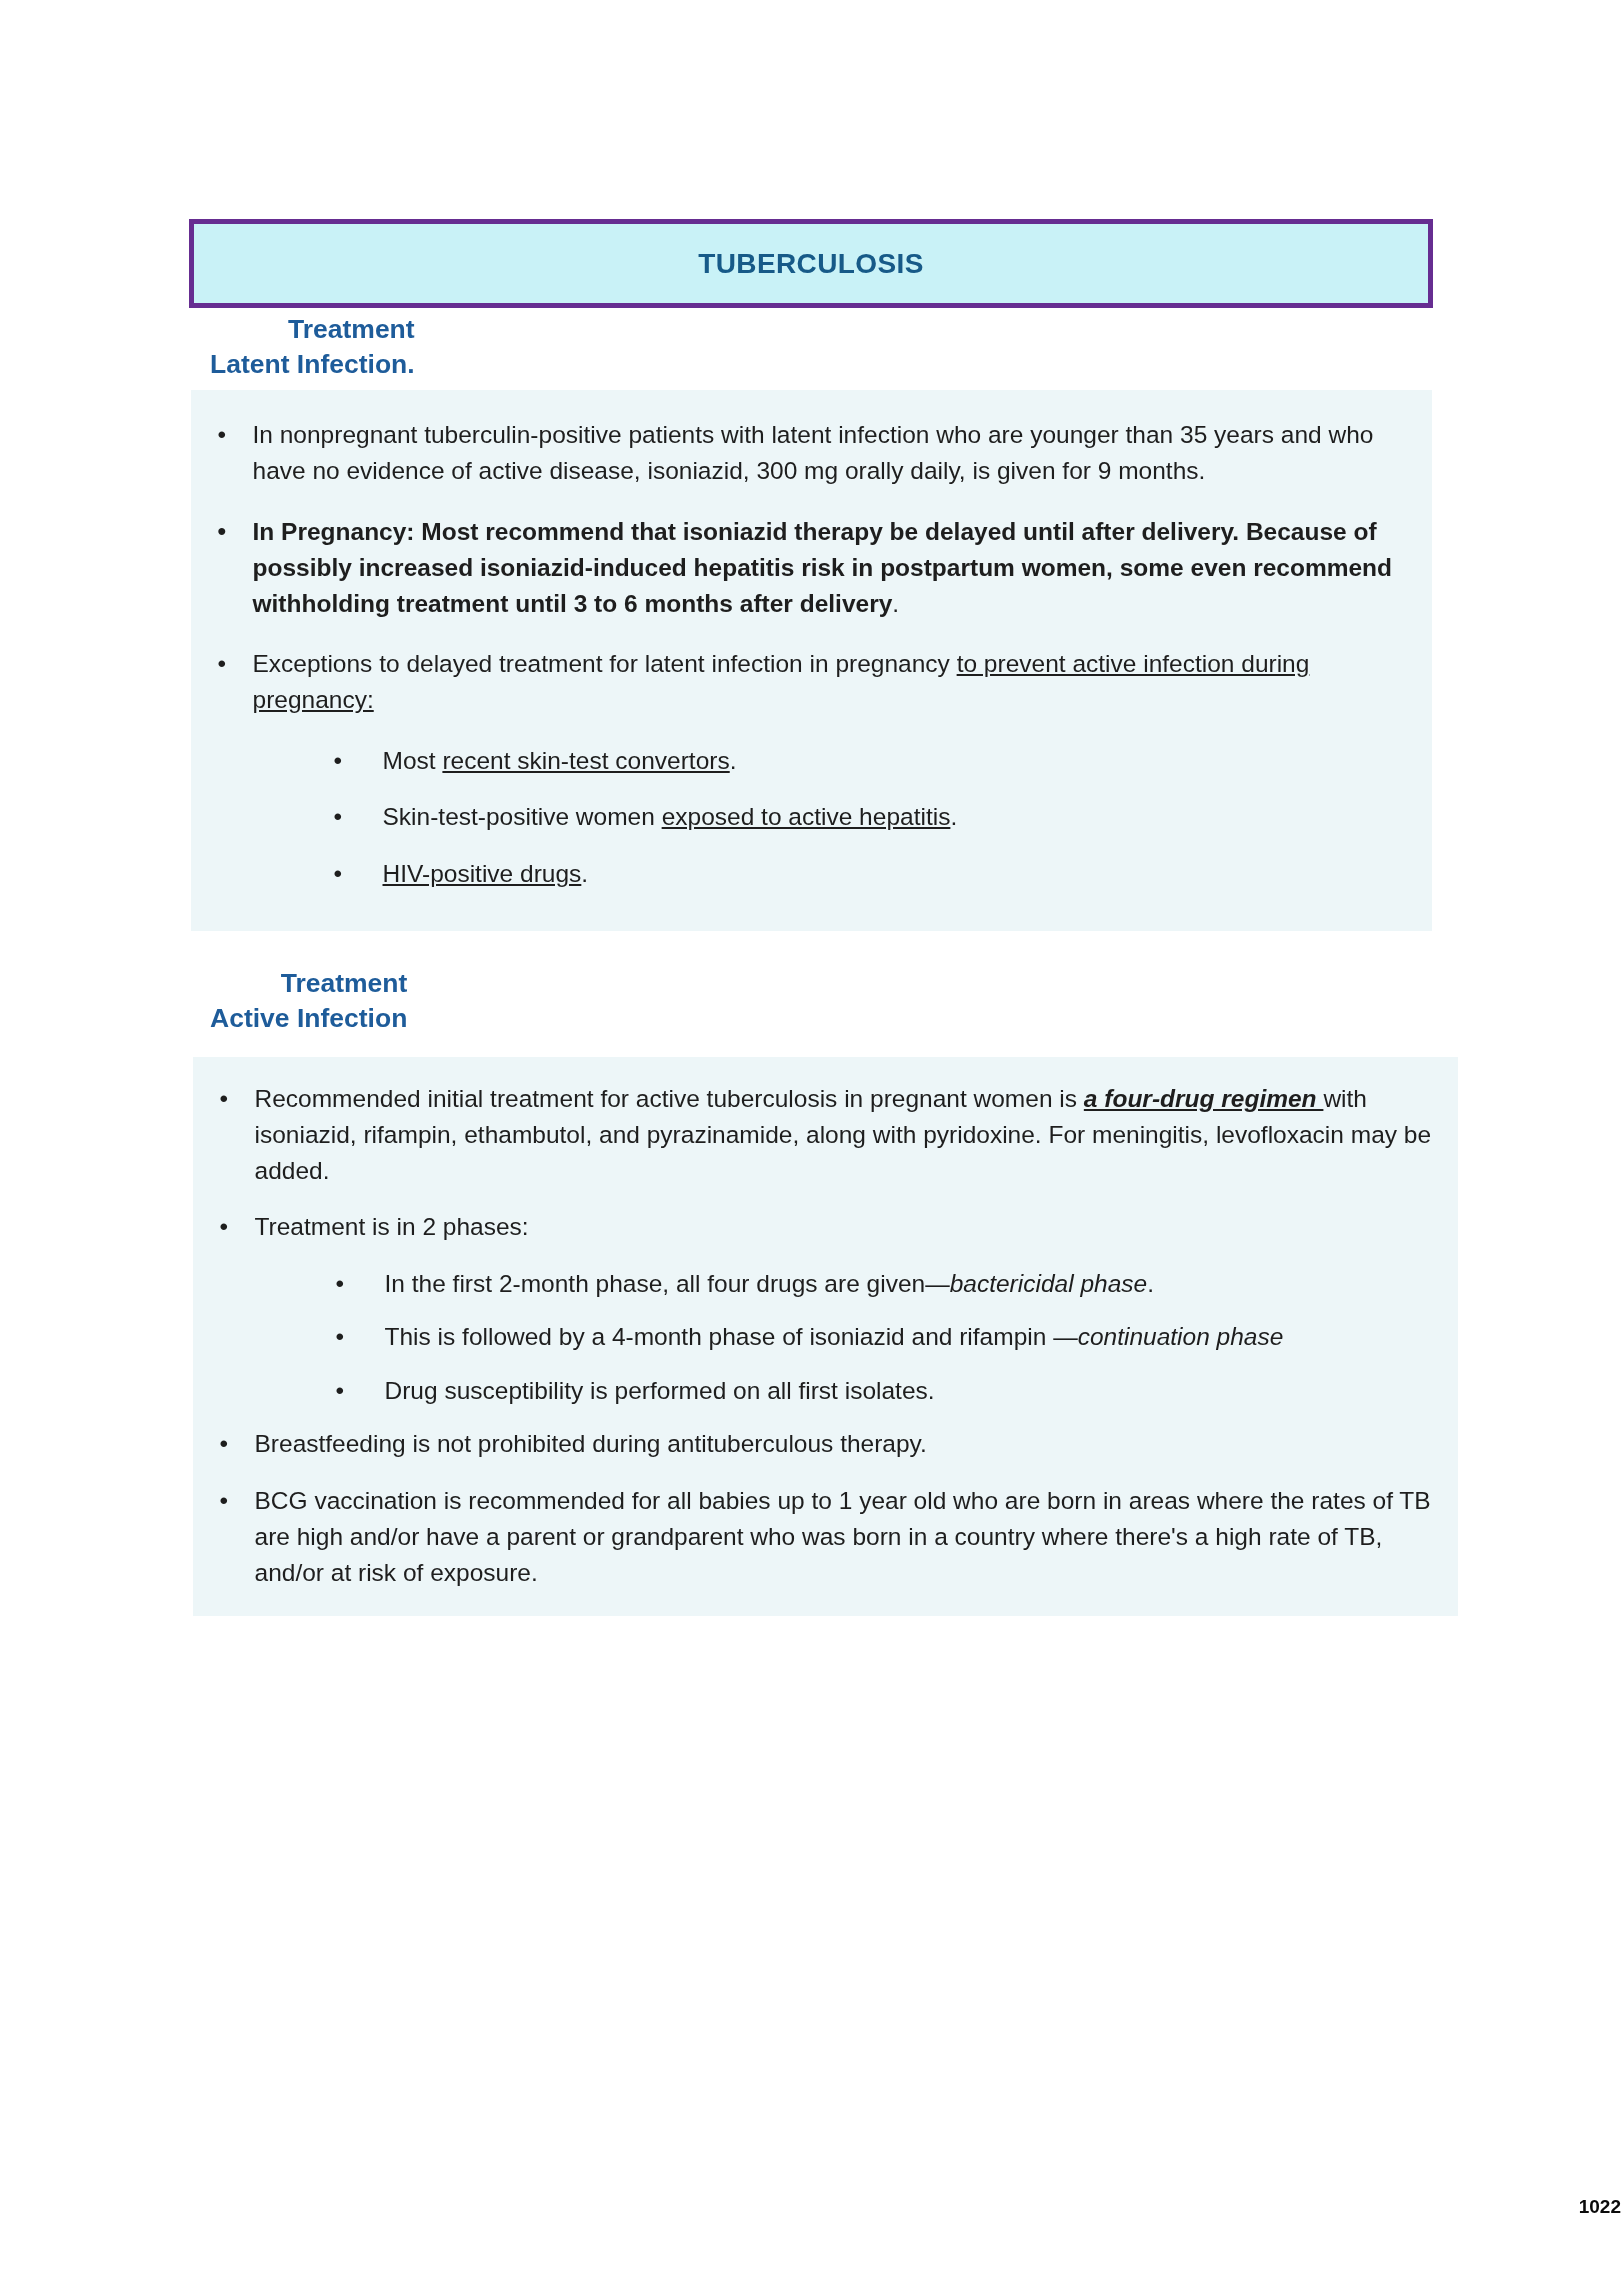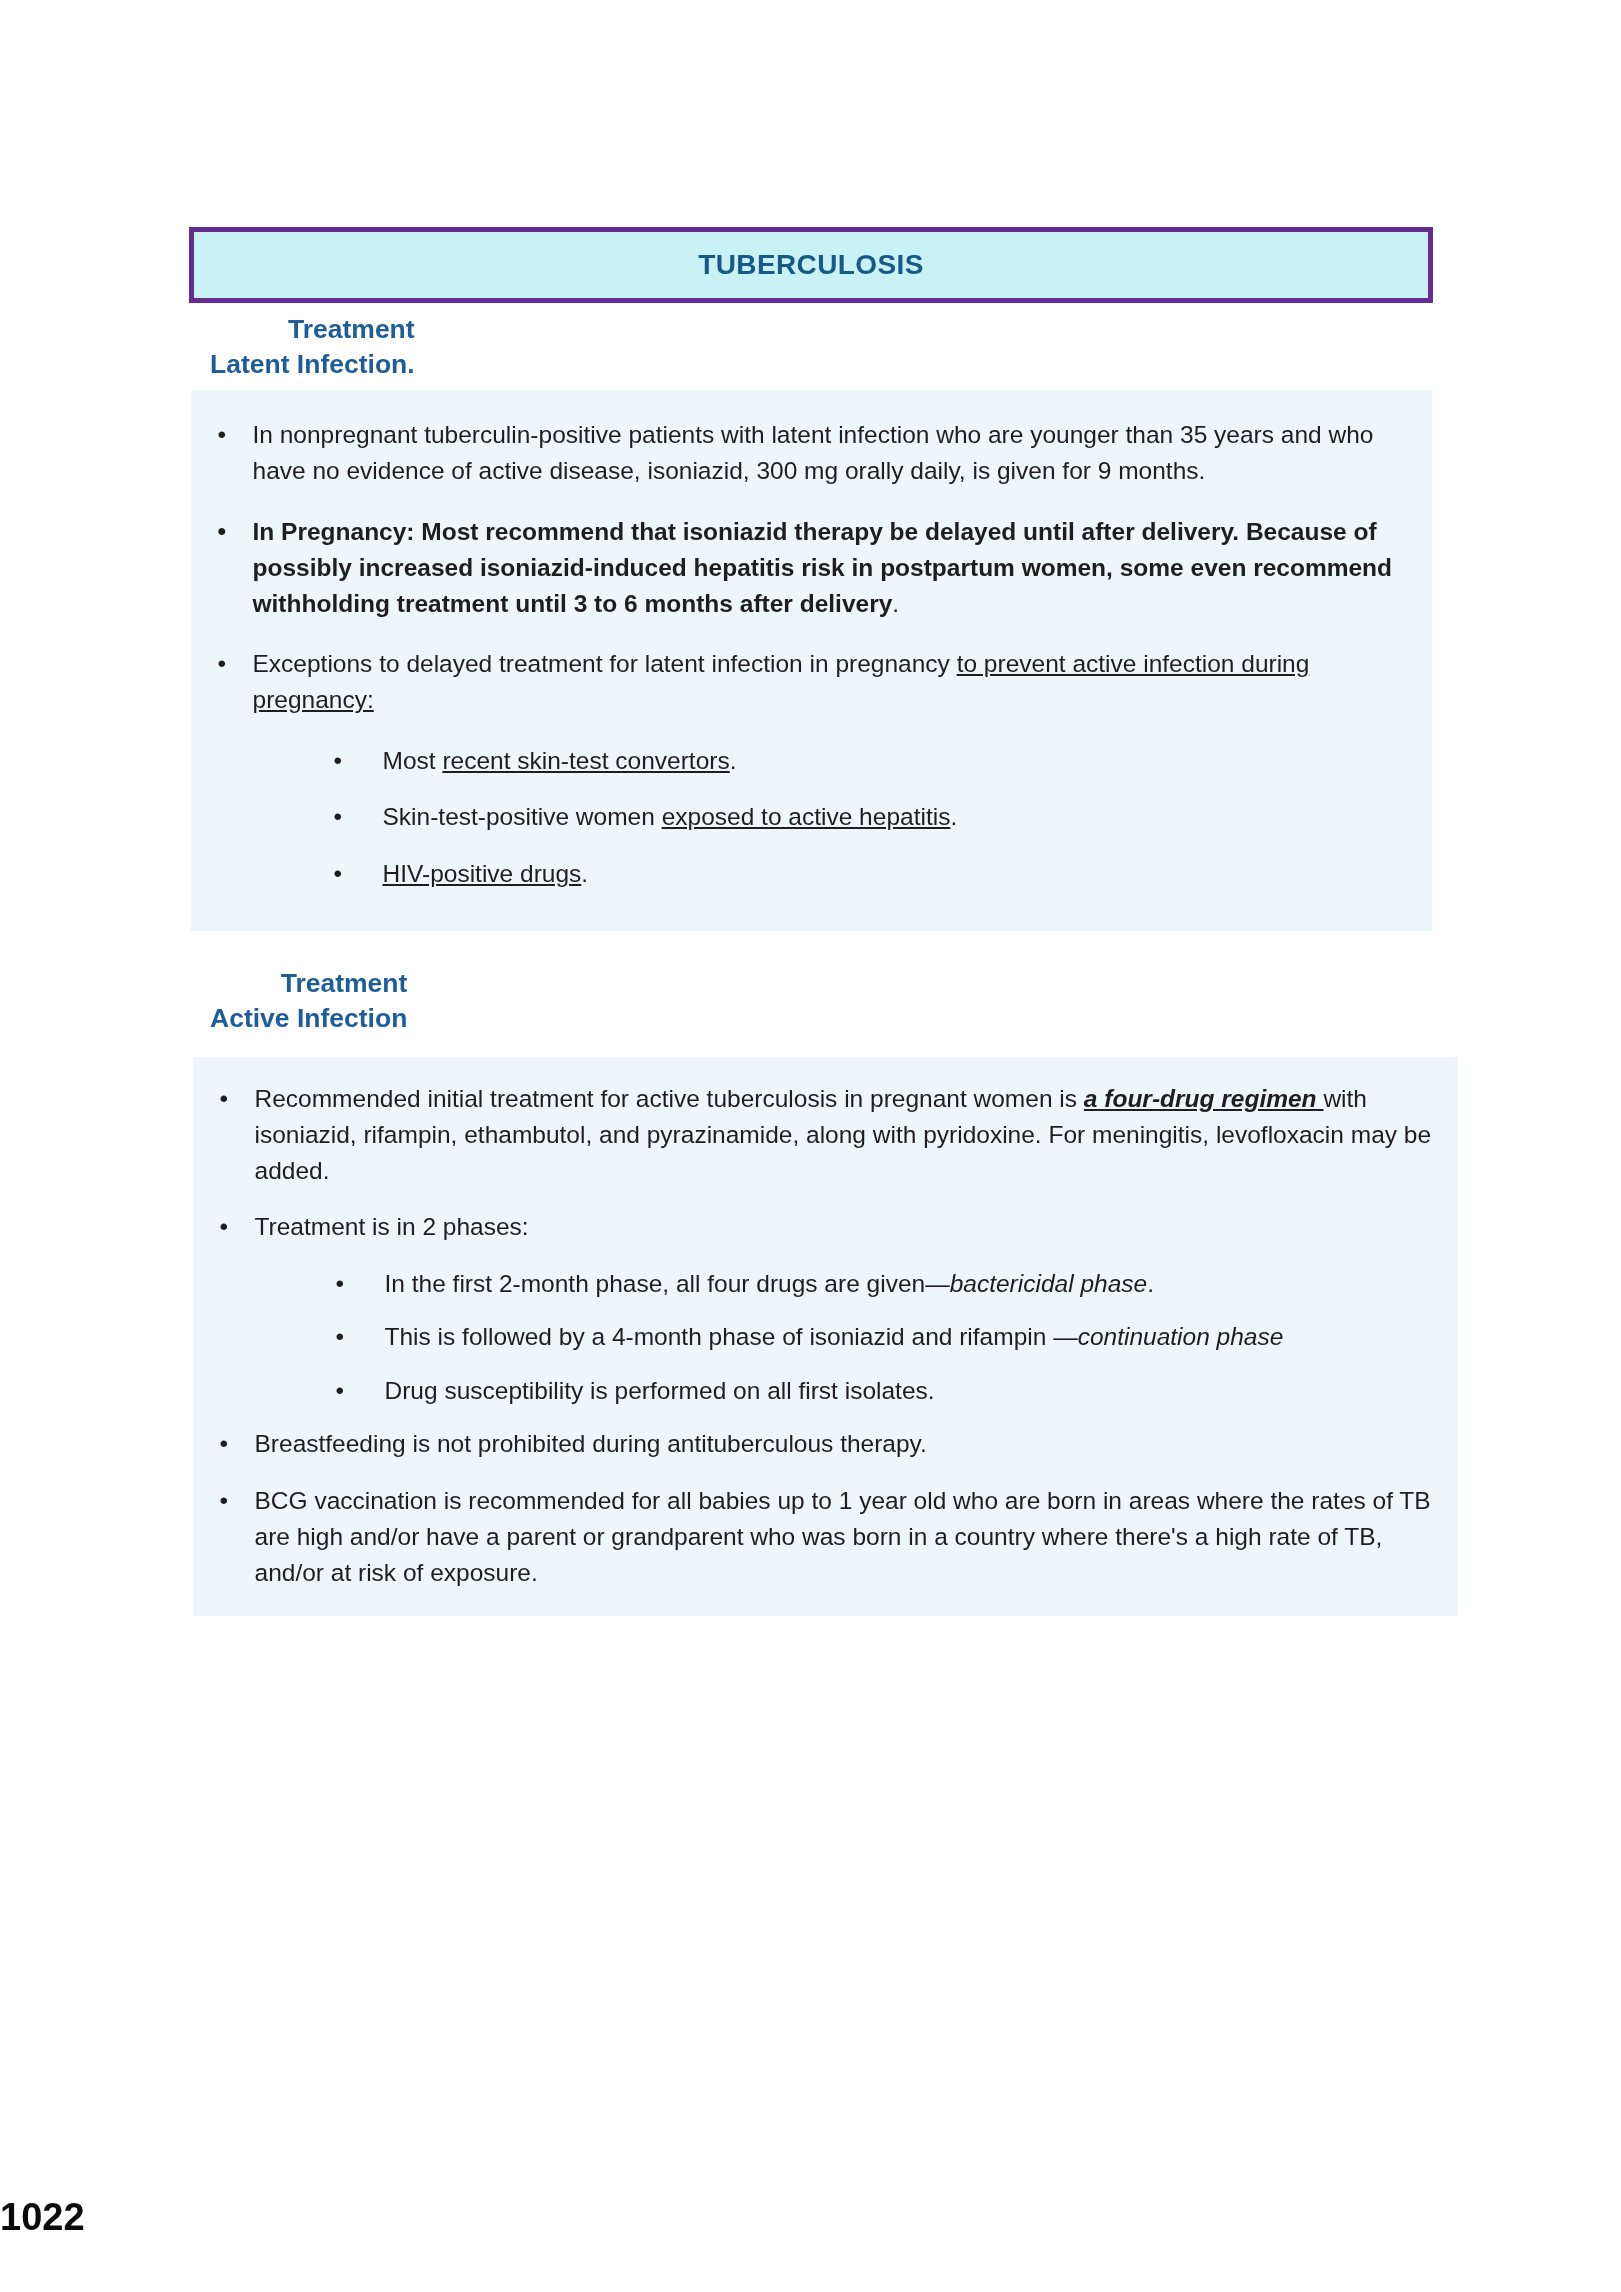--- a/index.html
+++ b/index.html
@@ -1,23 +1,23 @@
 <!DOCTYPE html>
 <html><head>
 <meta charset="utf-8">
 <style>
   html,body{margin:0;padding:0;}
   body{
     width:1621px;height:2293px;position:relative;background:#ffffff;
     font-family:"Liberation Sans", sans-serif;color:#1e1e1e;
   }
   .title-box{
-    position:absolute;left:189px;top:219px;width:1244px;height:76px;
+    position:absolute;left:189px;top:219px;width:1244px;height:89px;
     box-sizing:border-box;background:#c9f2f7;border:5.9px solid #662d91;
-    display:flex;align-items:center;justify-content:center;margin-top:8px;
+    display:flex;align-items:center;justify-content:center;
   }
   .title-label{font-size:28px;font-weight:bold;color:#175a88;letter-spacing:0.4px;}
   .sec-heading{
     position:absolute;left:210px;font-size:26.5px;font-weight:bold;
     color:#1e5c9a;line-height:35px;white-space:pre-line;text-align:right;
   }
   #heading-latent{top:312px;}
   #heading-active{top:966px;}
   .panel{position:absolute;background:#edf6f8;box-sizing:border-box;}
   #panel-latent{left:191px;top:390px;width:1241px;min-height:541px;padding:27.4px 21.6px 5.9px 26.5px;}
@@ -27,22 +27,22 @@
   .bullet .dot{flex:0 0 35px;width:35px;color:#1e1e1e;}
   .bullet.l2{margin-left:116px;margin-bottom:20.6px;}
   #panel-active .bullet.l2{margin-bottom:17.6px;}
   .bullet.l2 .dot{flex:0 0 49px;width:49px;}
   .btext{flex:1;}
   .bold{font-weight:bold;}
   .u{text-decoration:underline;}
   .emph{font-weight:bold;font-style:italic;text-decoration:underline;}
   .it{font-style:italic;}
   .page-number{
-    position:absolute;left:0;top:2196px;width:100%;text-align:left;
-    font-size:38px;font-weight:bold;color:#0b0b0b;
+    position:absolute;left:0;top:2196px;width:100%;text-align:right;
+    font-size:19px;font-weight:bold;color:#0b0b0b;
   }
 </style>
 </head>
 <body>
 
 <div class="title-box">
   <span class="title-label">TUBERCULOSIS</span>
 </div>
 
 <div class="sec-heading" id="heading-latent">Treatment

